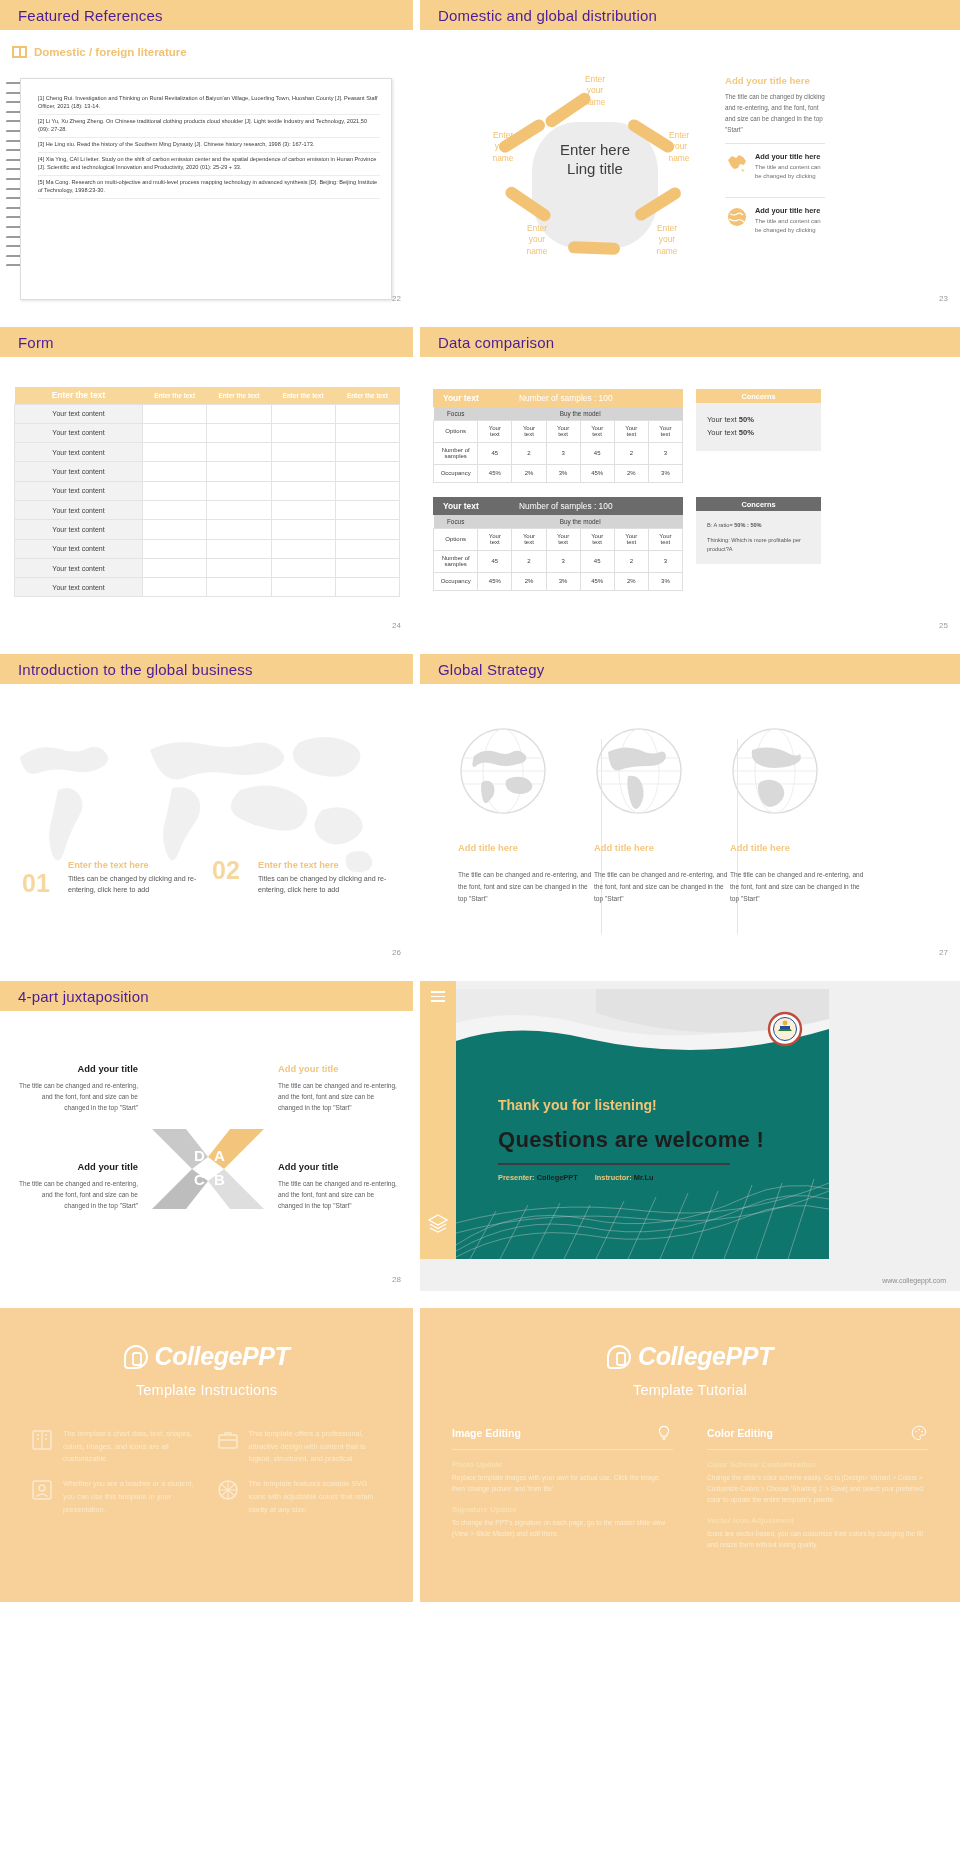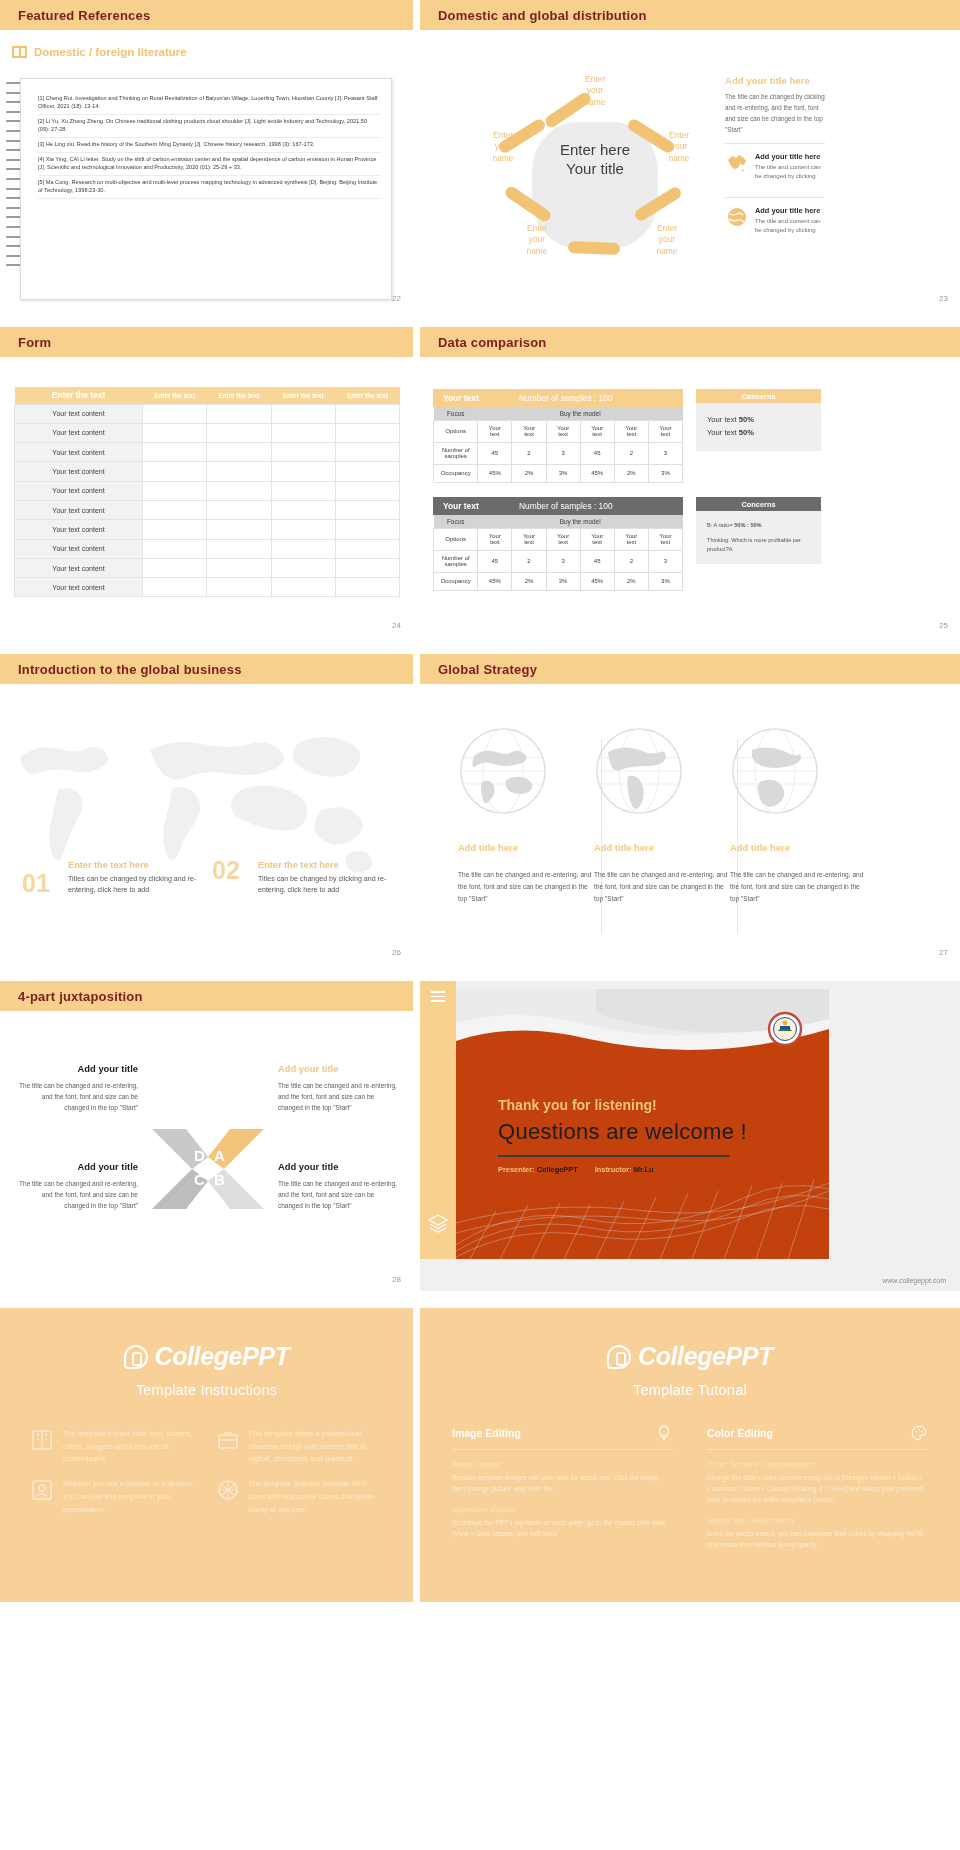--- a/index.html
+++ b/index.html
@@ -9,21 +9,21 @@
     font-family:"Liberation Sans", sans-serif;
     color:#4a4a4a;
     overflow:hidden;
   }
   .grid { display:grid; grid-template-columns: 413px 1fr; column-gap:7px; row-gap:17px; width:960px; }
   .slide { position:relative; background:#fff; height:310px; overflow:hidden; }
   .titlebar {
     background:#f7d08e; height:30px; display:flex; align-items:center;
     padding-left:18px;
   }
-  .titlebar .ttl { color:#7f1d1d; font-size:13px; font-weight:bold; letter-spacing:.2px; }
+  .titlebar .ttl { color:#4c1d95; font-size:15px; font-weight:normal; letter-spacing:.2px; }
   .pageno { position:absolute; right:12px; bottom:7px; font-size:8px; color:#9a9a9a; }
   .body { position:relative; height:280px; }
 
   
   .s22-head { display:flex; align-items:center; gap:7px; padding:16px 0 0 12px; }
   .s22-icon { width:15px; height:12px; border:2px solid #f2c173; position:relative; }
   .s22-icon:before{ content:""; position:absolute; left:50%; top:0; bottom:0; width:2px; background:#f2c173; margin-left:-1px;}
   .s22-head .lbl { color:#f2c173; font-size:11.5px; font-weight:bold; }
   .paper { position:absolute; left:20px; top:48px; width:372px; height:222px; background:#fff;
            border:1px solid #dcdcdc; box-shadow:1px 1px 3px rgba(0,0,0,.12); }
@@ -92,26 +92,26 @@
   .q { position:absolute; width:122px; }
   .q h4 { font-size:9.4px; font-weight:bold; margin-bottom:6px; }
   .q p { font-size:6.5px; line-height:1.72; color:#5b5b5b; }
   .q.r { text-align:right; }
   .q.l { text-align:left; }
   .xlogo { position:absolute; left:146px; top:112px; width:124px; height:92px; }
 
   
   .ty { position:relative; height:310px; background:#f0f0f0; }
   .ty-bar { position:absolute; left:0; top:0; width:36px; height:278px; background:#f7d08e; }
-  .ty-card { position:absolute; left:36px; top:8px; width:373px; height:270px; background:#c2410c; overflow:hidden; }
+  .ty-card { position:absolute; left:36px; top:8px; width:373px; height:270px; background:#0f766e; overflow:hidden; }
   .hamb { position:absolute; left:11px; top:10px; width:14px; }
   .hamb i { display:block; height:1.6px; background:#fff; margin-bottom:3px; }
   .layers { position:absolute; left:8px; top:232px; width:20px; height:20px; }
   .ty-sub { color:#f2c475; font-size:14px; font-weight:bold; }
-  .ty-main { color:#1d1d1d; font-size:22px; font-weight:normal; margin-top:6px; letter-spacing:.3px; }
+  .ty-main { color:#1d1d1d; font-size:22px; font-weight:bold; margin-top:14px; letter-spacing:.3px; }
   .ty-rule { width:232px; height:1.5px; background:#3c3c3c; margin:10px 0 8px 0; }
   .ty-meta { display:flex; gap:17px; align-items:center; font-size:7.4px; }
   .ty-meta .k { color:#f2c475; font-weight:bold; }
   .ty-meta .v { color:#1d1d1d; font-weight:bold; }
   .ty-url { position:absolute; right:14px; bottom:7px; font-size:7px; color:#8c8c8c; }
   .badge { position:absolute; right:26px; top:22px; width:36px; height:36px; }
 
   
   .fpanel { background:#f7d09a; position:relative; height:294px; overflow:hidden; }
   .flogo { display:flex; justify-content:center; align-items:center; gap:7px; padding-top:34px; }
@@ -181,21 +181,21 @@
 
   <div class="slide">
     <div class="titlebar">
       <span class="ttl">Domestic and global distribution</span>
     </div>
     <div class="body">
       <div class="circle-wrap">
         <div class="blob"></div>
         <div class="blob-txt">
           <div>Enter here</div>
-          <div>Your title</div>
+          <div>Ling title</div>
         </div>
         <div class="ring-seg" style="left:62px;top:26px;transform:rotate(-34deg);"></div>
         <div class="ring-seg" style="left:145px;top:52px;transform:rotate(32deg);"></div>
         <div class="ring-seg" style="left:152px;top:120px;transform:rotate(-32deg);"></div>
         <div class="ring-seg" style="left:88px;top:164px;transform:rotate(2deg);"></div>
         <div class="ring-seg" style="left:22px;top:120px;transform:rotate(34deg);"></div>
         <div class="ring-seg" style="left:16px;top:52px;transform:rotate(-32deg);"></div>
         <div class="lbl-n" style="left:84px;top:-4px;">Enter<br>your<br>name</div>
         <div class="lbl-n" style="left:168px;top:52px;">Enter<br>your<br>name</div>
         <div class="lbl-n" style="left:156px;top:145px;">Enter<br>your<br>name</div>

